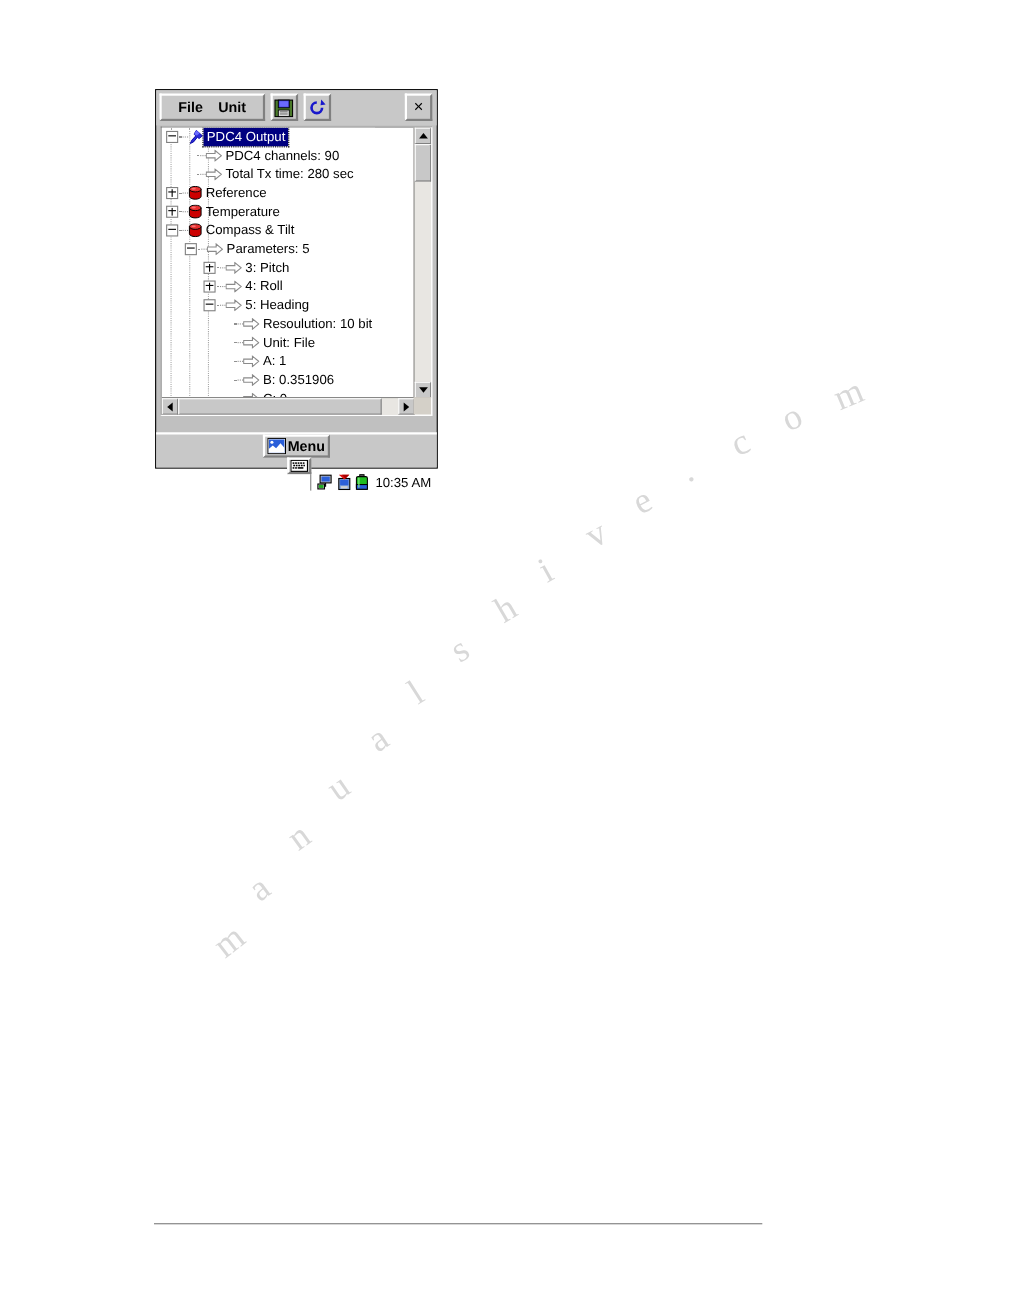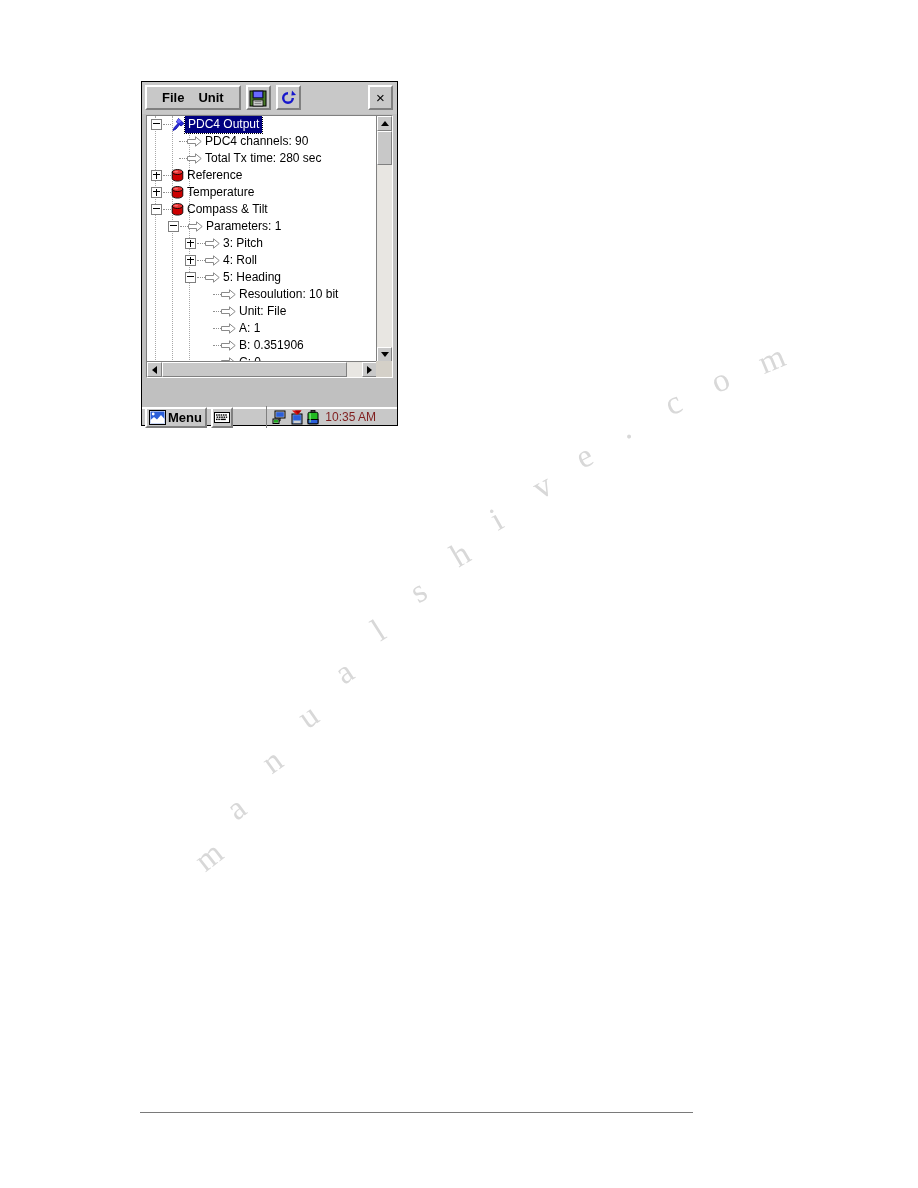--- a/index.html
+++ b/index.html
@@ -290,27 +290,28 @@
     border-bottom: 4px solid transparent;
     border-left: 5px solid #000000;
   }
 
   
   .taskbar {
     position: absolute;
     left: 0;
     bottom: 0;
     width: 255px;
-    height: 18px;
+    height: 32px;
     background: #c8c8c8;
     border-top: 2px solid #ffffff;
     box-sizing: border-box;
     display: flex;
     align-items: center;
     padding: 0 3px;
+    flex-direction: column;
   }
   .start-group {
     display: flex;
     align-items: center;
     height: 21px;
     border-top: 2px solid #ffffff;
     border-left: 2px solid #ffffff;
     border-right: 2px solid #808080;
     border-bottom: 2px solid #808080;
     background: #c8c8c8;
@@ -344,23 +345,23 @@
     display: flex;
     align-items: center;
     height: 22px;
     border-left: 1px solid #808080;
     padding-left: 5px;
     gap: 3px;
   }
   .clock {
     font-size: 12px;
     font-family: "Liberation Sans", sans-serif;
-    color: #7f1d1d;
+    color: #000000;
     margin-left: 3px;
-    margin-right: 18px;
+    margin-right: 2px;
   }
 </style>
 </head>
 <body>
 
 <div class="watermark" id="watermark">
     <span class="wm-ch" style="left:196px; top:840px; transform: rotate(-38deg); color:#d8d8d8;">m</span>
     <span class="wm-ch" style="left:229px; top:792px; transform: rotate(-36.9deg); color:#d8d8d8;">a</span>
     <span class="wm-ch" style="left:264px; top:745px; transform: rotate(-35.8deg); color:#d8d8d8;">n</span>
     <span class="wm-ch" style="left:300px; top:700px; transform: rotate(-34.7deg); color:#d8d8d8;">u</span>
@@ -476,21 +477,21 @@
             </svg></span>
           <span class="label">Compass &amp; Tilt</span>
         </div>
         <div class="row">
           <span class="indent" style="width:21px"></span>
           <span class="pm"></span>
           <span class="dots"></span>
           <span class="ico ico-arrow"><svg width="15" height="11" viewBox="0 0 15 11">
               <path d="M0.5 3.5 L8.5 3.5 L8.5 0.8 L14.2 5.5 L8.5 10.2 L8.5 7.5 L0.5 7.5 Z" fill="#ffffff" stroke="#8a8a8a" stroke-width="1"></path>
             </svg></span>
-          <span class="label">Parameters: 1</span>
+          <span class="label">Parameters: 5</span>
         </div>
         <div class="row">
           <span class="indent" style="width:38px"></span>
           <span class="pm plus"></span>
           <span class="dots"></span>
           <span class="ico ico-arrow"><svg width="15" height="11" viewBox="0 0 15 11">
               <path d="M0.5 3.5 L8.5 3.5 L8.5 0.8 L14.2 5.5 L8.5 10.2 L8.5 7.5 L0.5 7.5 Z" fill="#ffffff" stroke="#8a8a8a" stroke-width="1"></path>
             </svg></span>
           <span class="label">3: Pitch</span>
         </div>

